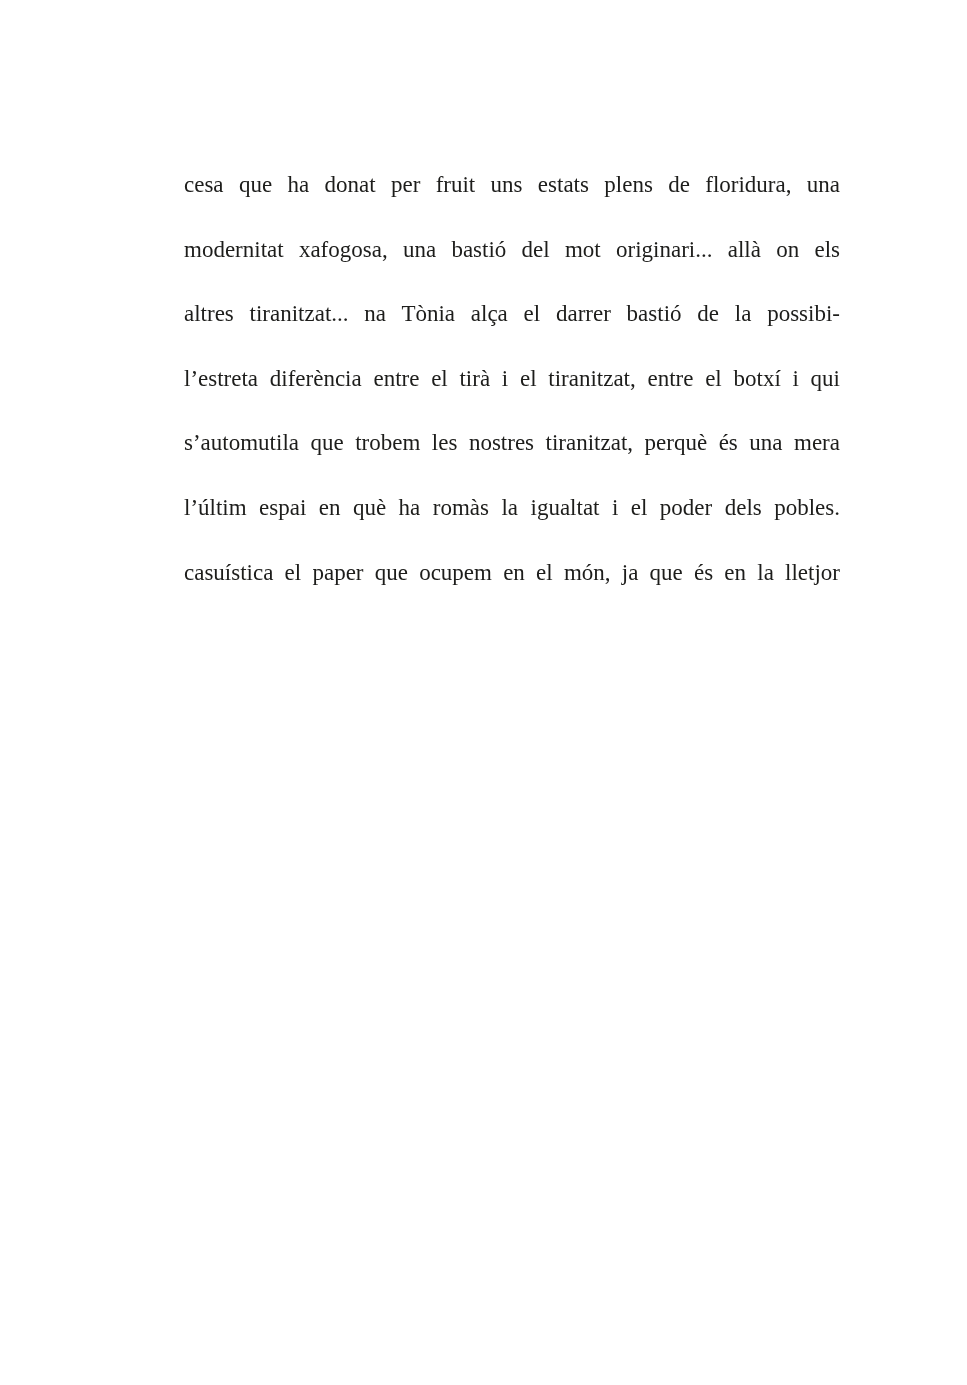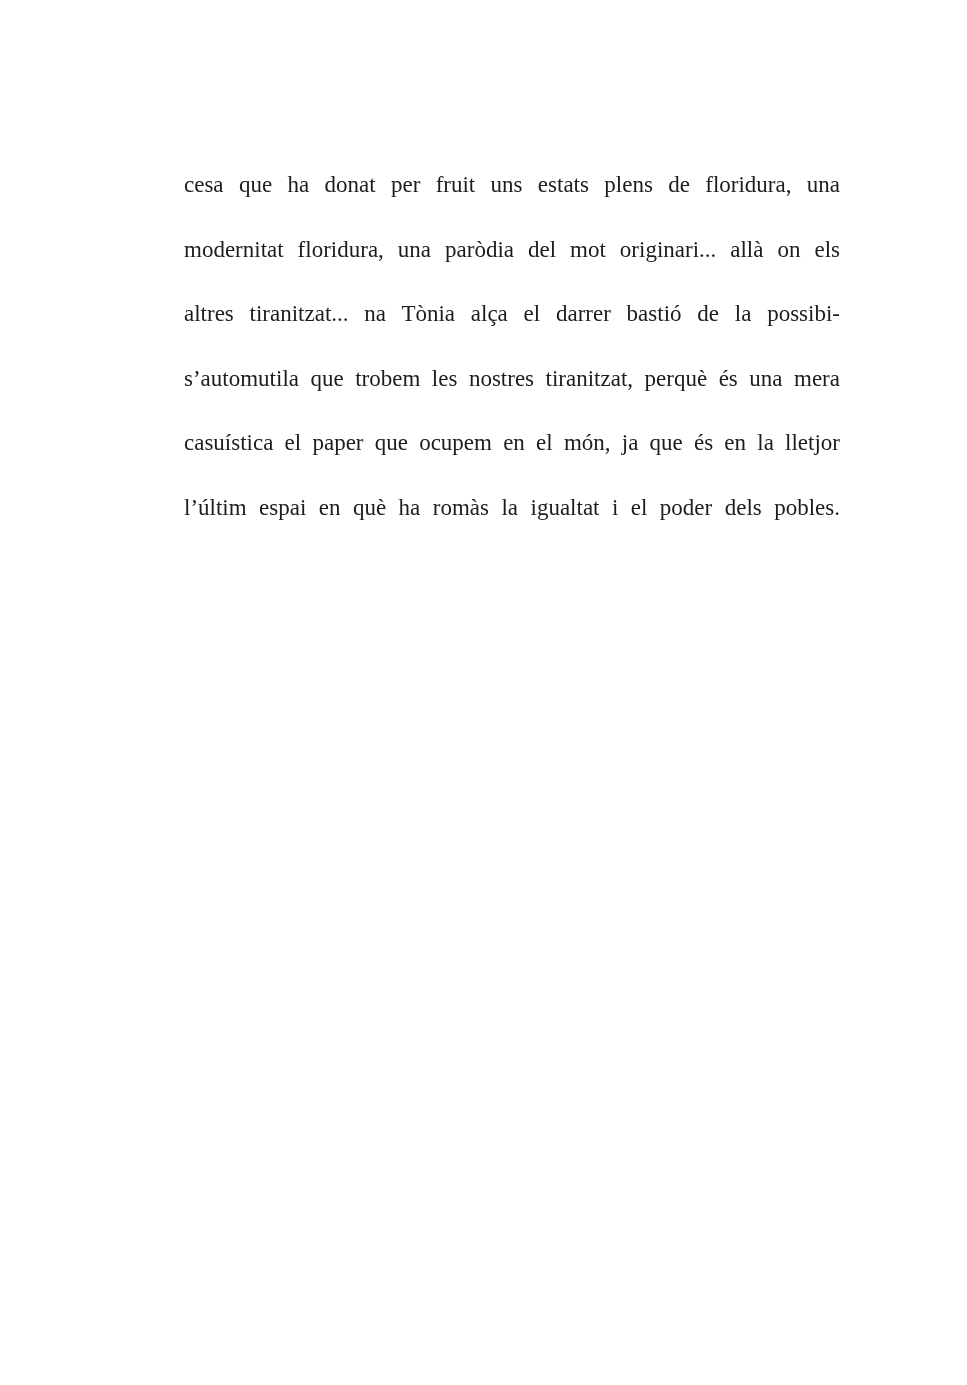--- a/index.html
+++ b/index.html
@@ -54,23 +54,24 @@
     line-height: 24px;
   }
 </style>
 </head>
 <body>
 
 <div class="page">
 
   <div class="body-text">
     <div class="line">cesa que ha donat per fruit uns estats plens de floridura, una</div>
-    <div class="line">modernitat floridura, una paròdia del mot originari... allà on els</div>
+    <div class="line">modernitat xafogosa, una bastió del mot originari... allà on els</div>
     <div class="line">altres tiranitzat... na Tònia alça el darrer bastió de la possibi-</div>
+    <div class="line">l’estreta diferència entre el tirà i el tiranitzat, entre el botxí i qui</div>
     <div class="line">s’automutila que trobem les nostres tiranitzat, perquè és una mera</div>
+    <div class="line">l’últim espai en què ha romàs la igualtat i el poder dels pobles.</div>
     <div class="line">casuística el paper que ocupem en el món, ja que és en la lletjor</div>
-    <div class="line">l’últim espai en què ha romàs la igualtat i el poder dels pobles.</div>
   </div>
 
 
   <div class="page-number">14</div>
 
 </div>
 
 </body></html>

